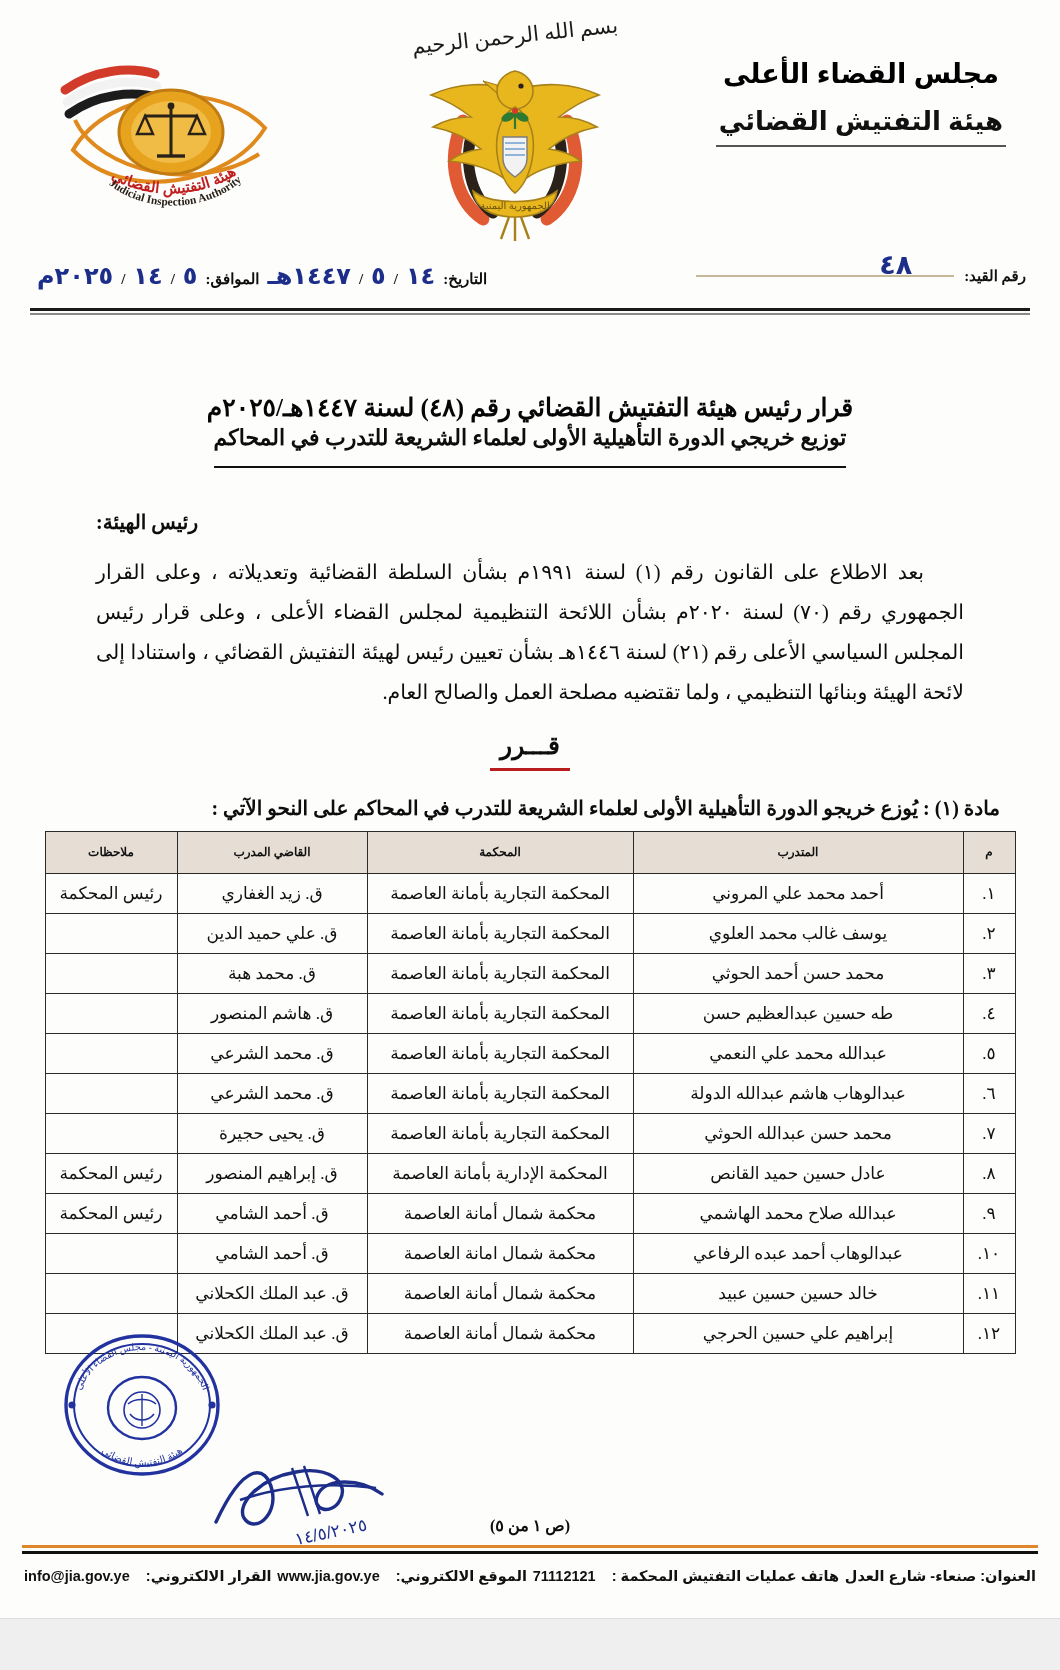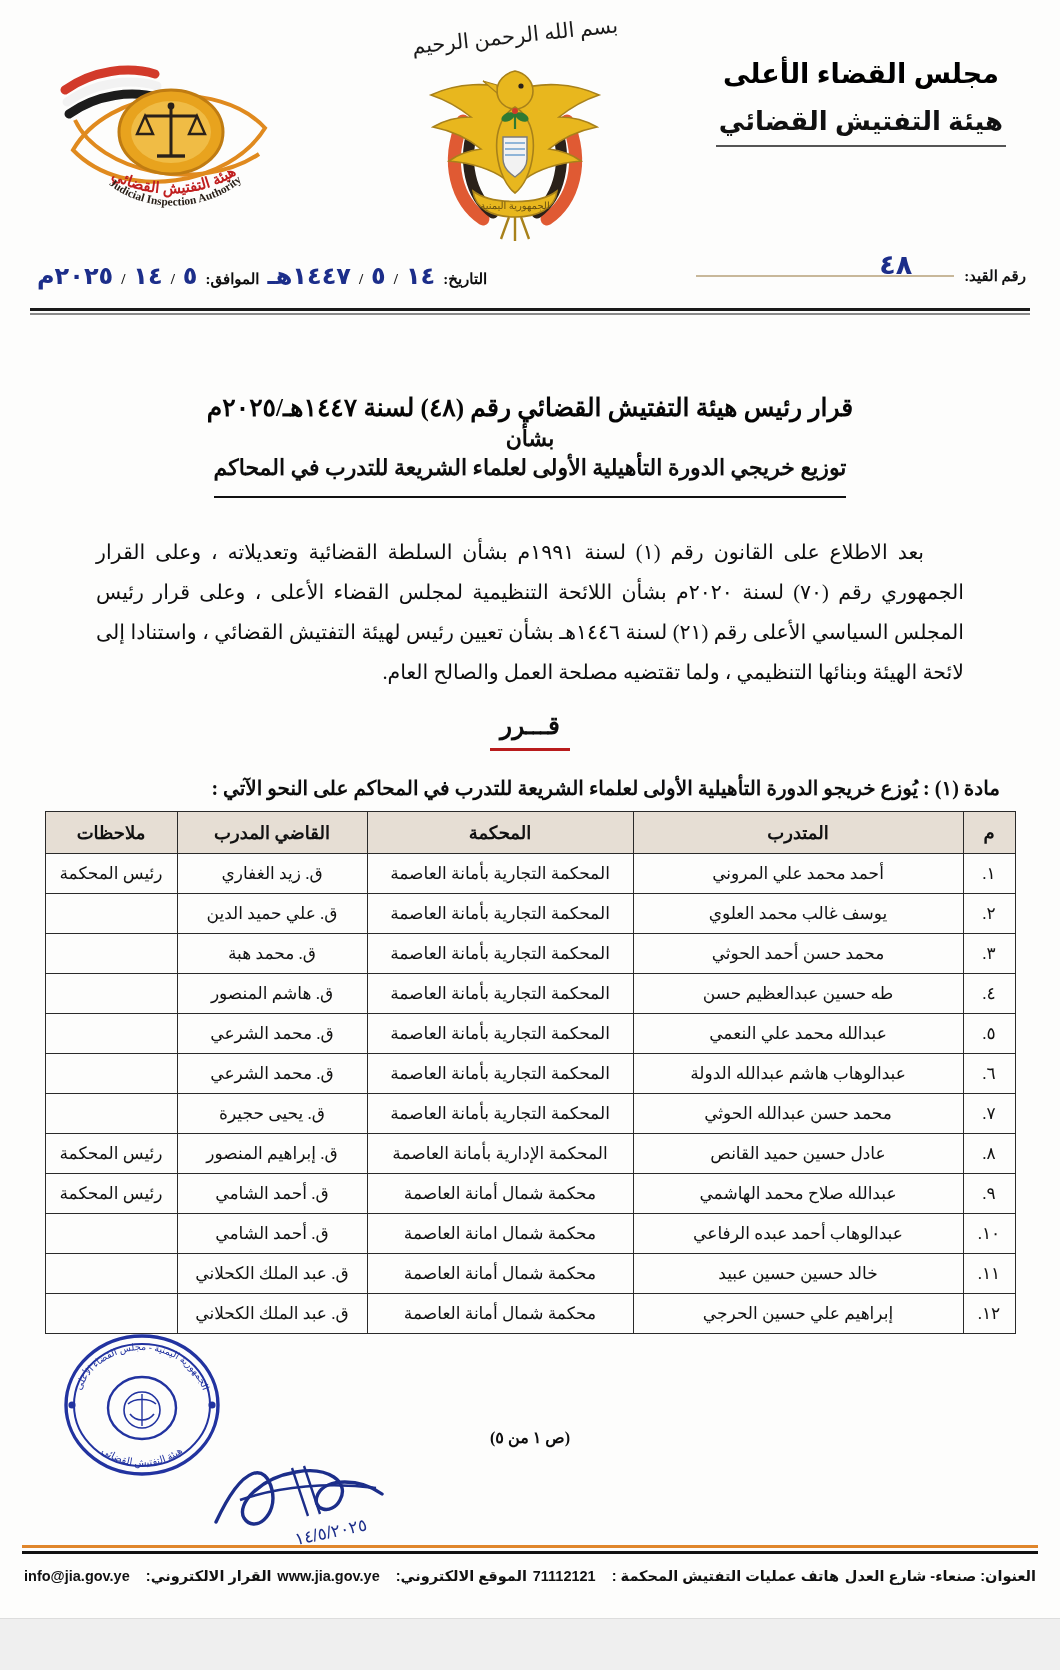--- a/index.html
+++ b/index.html
@@ -120,21 +120,21 @@
     padding:9px 8px;
     text-align:center;
     font-family:"Liberation Serif","DejaVu Serif",serif;
     color:#111;
     height:34px;
     box-sizing:border-box;
   }
   table.dist thead th{
     background:#e6ded4;
     font-weight:bold;
-    font-size:18px;
+    font-size:12px;
     height:42px;
   }
   .col-idx{width:52px;}
   .col-trainee{width:330px;}
   .col-court{width:266px;}
   .col-judge{width:190px;}
   .col-notes{width:132px;}
   td.idx{font-size:17px;font-weight:normal;}
   td.trainee{text-align:center;}
   td.court{text-align:center;}
@@ -146,21 +146,21 @@
     position:absolute;left:58px;top:1330px;
     width:168px;height:150px;pointer-events:none;
   }
   .signature{
     position:absolute;left:200px;top:1448px;
     width:230px;height:100px;pointer-events:none;
   }
 
   
   .page-mark{
-    position:absolute;left:0;right:0;top:1428px;text-align:center;
+    position:absolute;left:0;right:0;top:1516px;text-align:center;
     font-size:16px;font-weight:bold;direction:rtl;
   }
   .foot-rule-orange{
     position:absolute;left:22px;right:22px;top:1545px;height:3px;background:#e0862b;
   }
   .foot-rule-dark{
     position:absolute;left:22px;right:22px;top:1551px;height:3px;background:#111;
   }
   .footer{
     position:absolute;left:0;right:0;top:1560px;
@@ -282,25 +282,25 @@
       <span>/</span>
       <span class="ink">٢٠٢٥م</span>
     </div>
   </div>
 
   <div class="hdr-divider"></div>
   <div class="hdr-divider-2"></div>
 
   <div class="title-block">
     <div class="decree-title">قرار رئيس هيئة التفتيش القضائي رقم (٤٨) لسنة ١٤٤٧هـ/٢٠٢٥م</div>
-    <div class="decree-sub-label">بشأن</div>
     <div class="decree-subject">توزيع خريجي الدورة التأهيلية الأولى لعلماء الشريعة للتدرب في المحاكم</div>
   </div>
 
   <div class="body-block">
+    <div class="president-line">رئيس الهيئة:</div>
     <div class="preamble">بعد الاطلاع على القانون رقم (١) لسنة ١٩٩١م بشأن السلطة القضائية وتعديلاته ، وعلى القرار الجمهوري رقم (٧٠) لسنة ٢٠٢٠م بشأن اللائحة التنظيمية لمجلس القضاء الأعلى ، وعلى قرار رئيس المجلس السياسي الأعلى رقم (٢١) لسنة ١٤٤٦هـ بشأن تعيين رئيس لهيئة التفتيش القضائي ، واستنادا إلى لائحة الهيئة وبنائها التنظيمي ، ولما تقتضيه مصلحة العمل والصالح العام.</div>
     <div class="qarar-wrap">
       <span class="qarar">قـــرر</span>
     </div>
   </div>
 
   <div class="article-line">مادة (١) : يُوزع خريجو الدورة التأهيلية الأولى  لعلماء الشريعة للتدرب في المحاكم على النحو الآتي :</div>
 
   <table class="dist">
     <colgroup>

